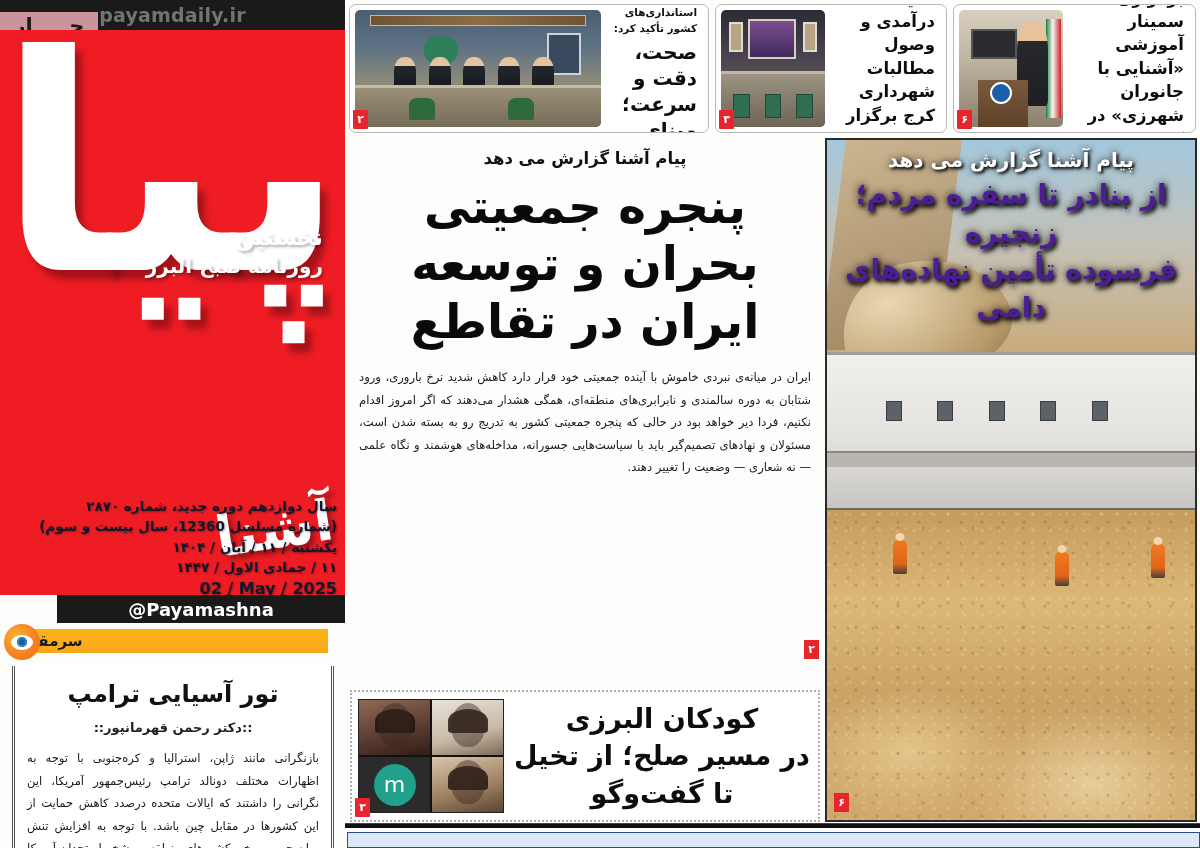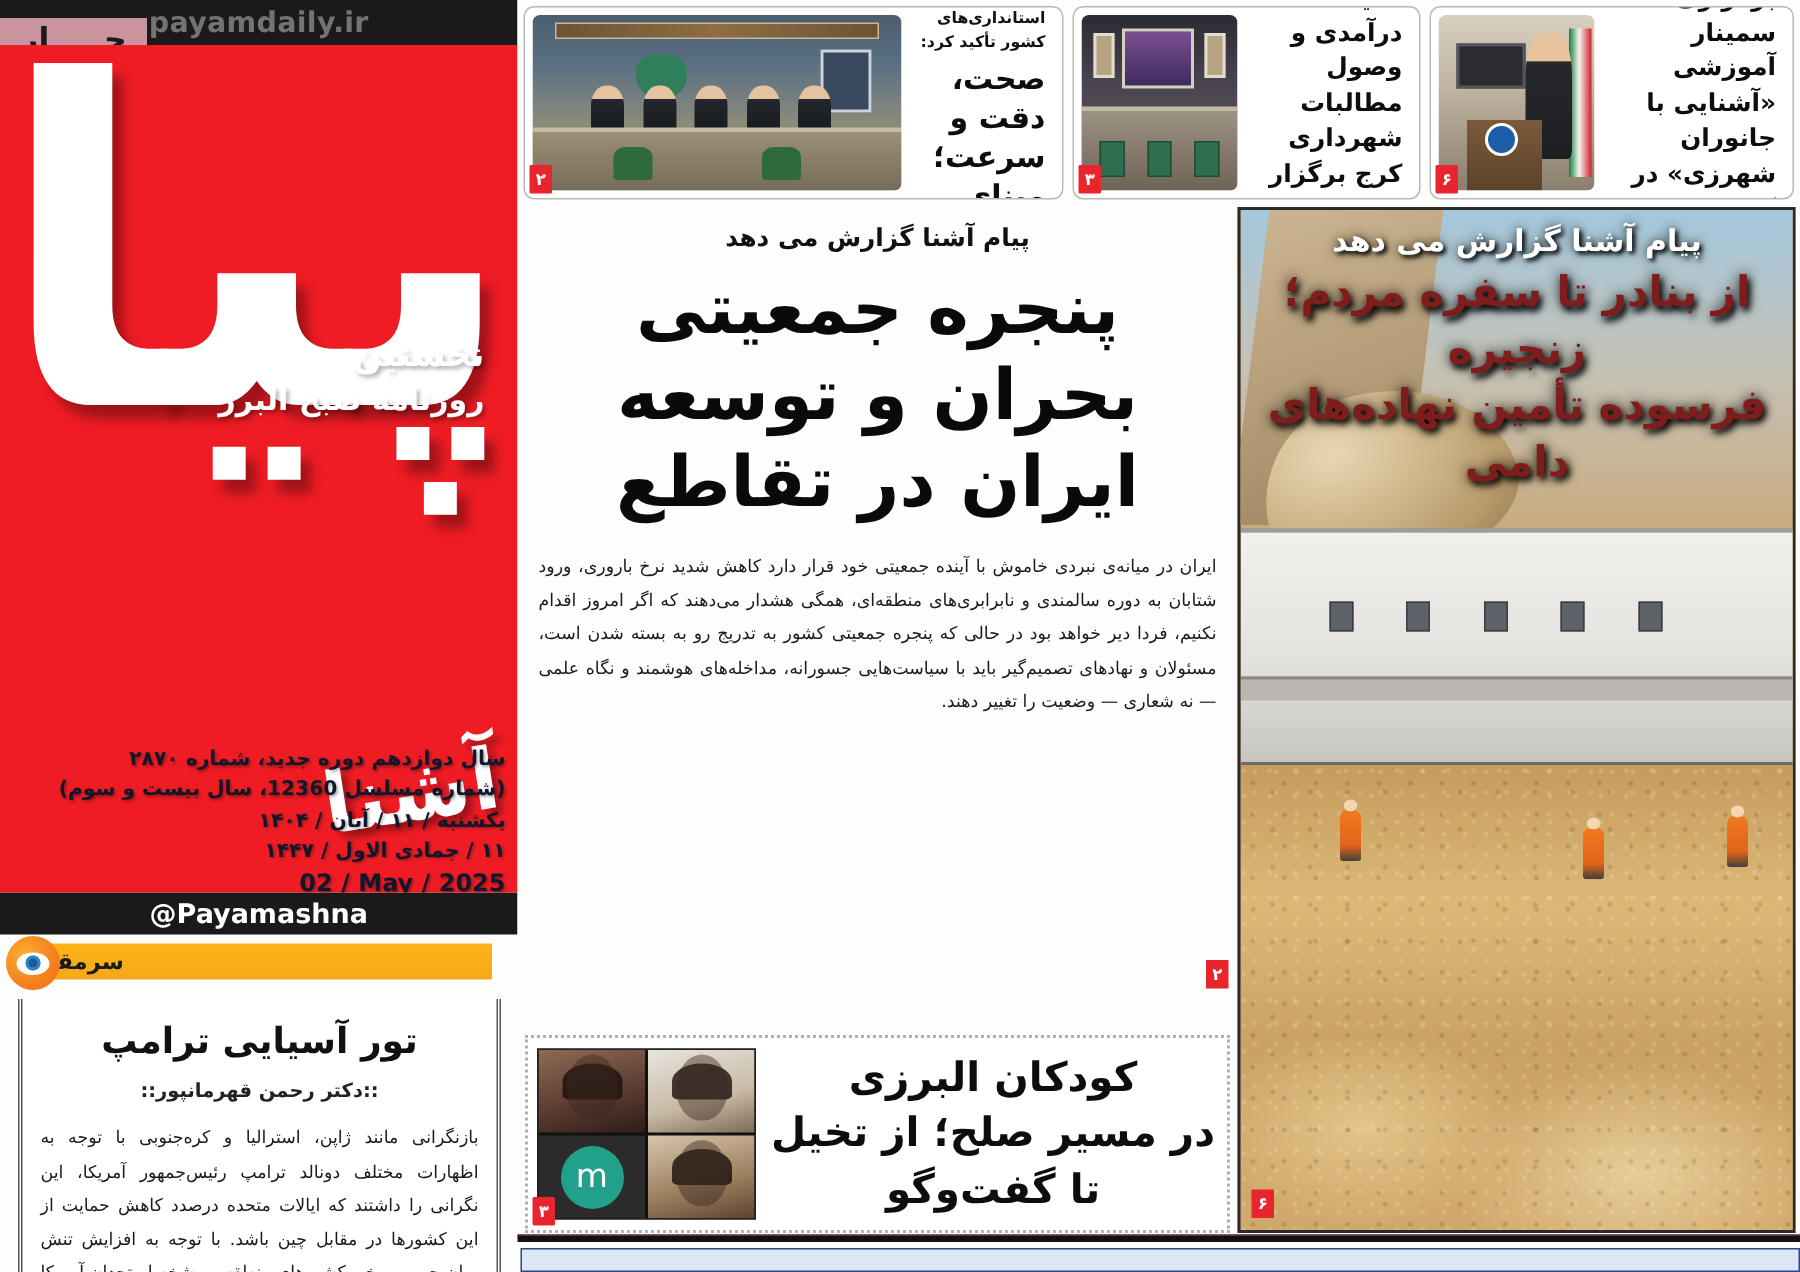--- a/index.html
+++ b/index.html
@@ -125,21 +125,21 @@
     text-align: right;
     color: #0f172a;
     direction: rtl;
     line-height: 1.5;
     text-shadow: 1px 1px 2px rgba(0,0,0,0.35);
   }
   .issue-block div { font-size: 13.5px; font-weight: 700; white-space: nowrap; }
   .issue-block div.lat { direction: ltr; font-size: 16px; }
 
   .handle-bar {
-    width: 345px;
+    width: 288px;
     height: 28px;
     background: #1a1a1a;
     display: flex;
     align-items: center;
     justify-content: center;
     margin-left: 16px;
   }
   .handle-bar span {
     color: #ffffff;
     font-size: 18px;
@@ -519,21 +519,21 @@
     z-index: 4;
   }
   .rs-kicker {
     color: #ffffff;
     font-size: 20px;
     font-weight: 700;
     text-shadow: 0 0 7px rgba(0,0,0,0.85), 2px 2px 3px rgba(0,0,0,0.9);
     margin-bottom: 4px;
   }
   .rs-title {
-    color: #7f1d1d;
+    color: #4c1d95;
     font-size: 28px;
     font-weight: 700;
     line-height: 1.34;
     text-shadow: 0 0 9px rgba(0,0,0,0.9), 2px 3px 4px rgba(0,0,0,0.95);
   }
   .rs-title span { display: block; }
   .rs-pagebadge {
     position: absolute;
     left: 7px; bottom: 8px;
     width: 15px; height: 19px;

